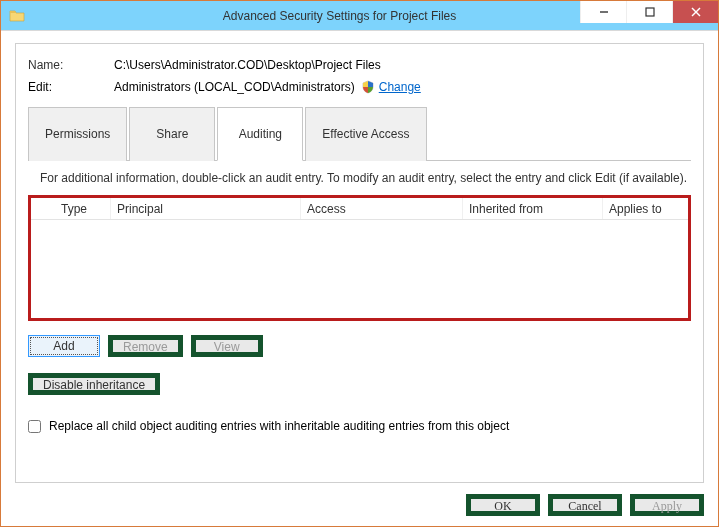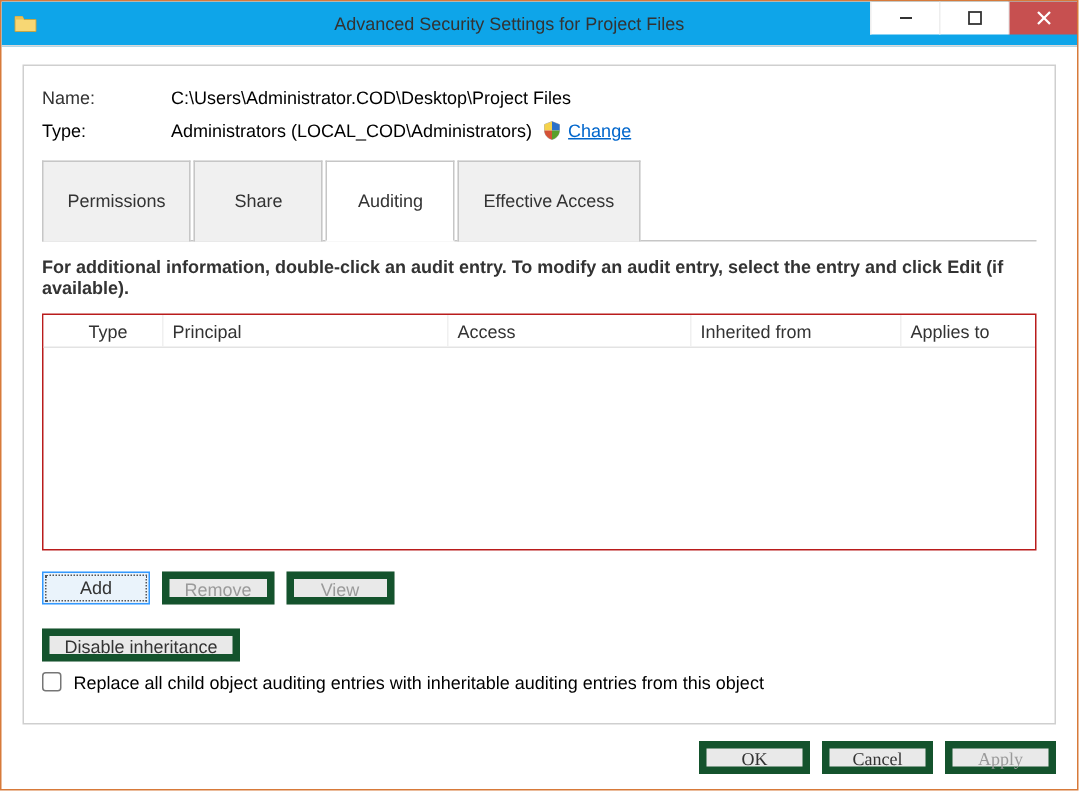--- a/index.html
+++ b/index.html
@@ -9,21 +9,21 @@
     font-size: 12px;
     background: #fff;
     color: #000;
     width: 719px;
     height: 527px;
     border: 1px solid #d77a3a;
     position: relative;
   }
   .titlebar {
     height: 30px;
-    background: #0ea5e9;
+    background: #7dd3fc;
     border-bottom: 1px solid #d9d9d9;
     display: flex;
     align-items: center;
     padding-left: 8px;
     position: relative;
   }
   .titlebar .icon {
     width: 16px; height: 16px;
     margin-right: 6px;
     display: inline-block;
@@ -87,25 +87,25 @@
     top: 1px;
     cursor: default;
     min-width: 86px;
     text-align: center;
     color: #333;
   }
   .tab.active {
     background: #fff;
     border-bottom: 1px solid #fff;
   }
-  .info { margin: 6px 0 10px 0; color: #333; font-weight: bold; }
+  .info { margin: 6px 0 10px 12px; color: #333; }
   .sublabel { margin: 4px 0 4px 0; color: #333; }
   .table {
-    border: 1px solid #b91c1c;
-    height: 158px;
+    border: 3px solid #b91c1c;
+    height: 126px;
     background: #fff;
     overflow: hidden;
   }
   .thead {
     display: flex;
     background: #fff;
     border-bottom: 1px solid #e3e3e3;
     height: 22px;
     align-items: center;
     font-size: 12px;
@@ -136,21 +136,21 @@
     cursor: default;
     color: #333;
   }
   .btn:disabled { color: #9a9a9a; }
   .btn.focus {
     outline: 1px dotted #555;
     outline-offset: -3px;
     border: 1px solid #3399ff;
     background: #eaf3fb;
   }
-  .chkrow { display: flex; align-items: flex-start; margin-top: 7px; gap: 4px; }
+  .chkrow { display: flex; align-items: center; margin-top: 24px; gap: 4px; }
   .chkrow input { margin: 0 4px 0 0; width: 13px; height: 13px; }
   .footer-btns {
     position: absolute;
     right: 14px;
     bottom: 10px;
     display: flex;
     gap: 8px;
   }
   .footer-btns .btn { min-width: 74px; font-family: Liberation Serif, serif; }
   .disable-in-row { margin-top: 16px; }
@@ -188,21 +188,21 @@
 
 <div class="content">
   <div class="panel">
 
     <div class="row">
       <span class="label">Name:</span>
       <span class="value">C:\Users\Administrator.COD\Desktop\Project Files</span>
     </div>
 
     <div class="owner-row">
-      <span class="label" style="width:86px">Type:</span>
+      <span class="label" style="width:86px">Edit:</span>
       <span class="value">Administrators (LOCAL_COD\Administrators)</span>
       <span class="shield">
         <svg width="14" height="14" viewBox="0 0 14 14">
           <path d="M7 1 L12 3 V7 C12 10 9.5 12.5 7 13 C4.5 12.5 2 10 2 7 V3 Z" fill="#fff" stroke="#999" stroke-width="0.5"></path>
           <path d="M7 1 L12 3 V7 H7 Z" fill="#2b71c9"></path>
           <path d="M7 7 H12 C12 10 9.5 12.5 7 13 Z" fill="#5aa02c"></path>
           <path d="M2 3 L7 1 V7 H2 Z" fill="#f5d24a"></path>
           <path d="M2 7 H7 V13 C4.5 12.5 2 10 2 7 Z" fill="#d45236"></path>
         </svg>
       </span>

